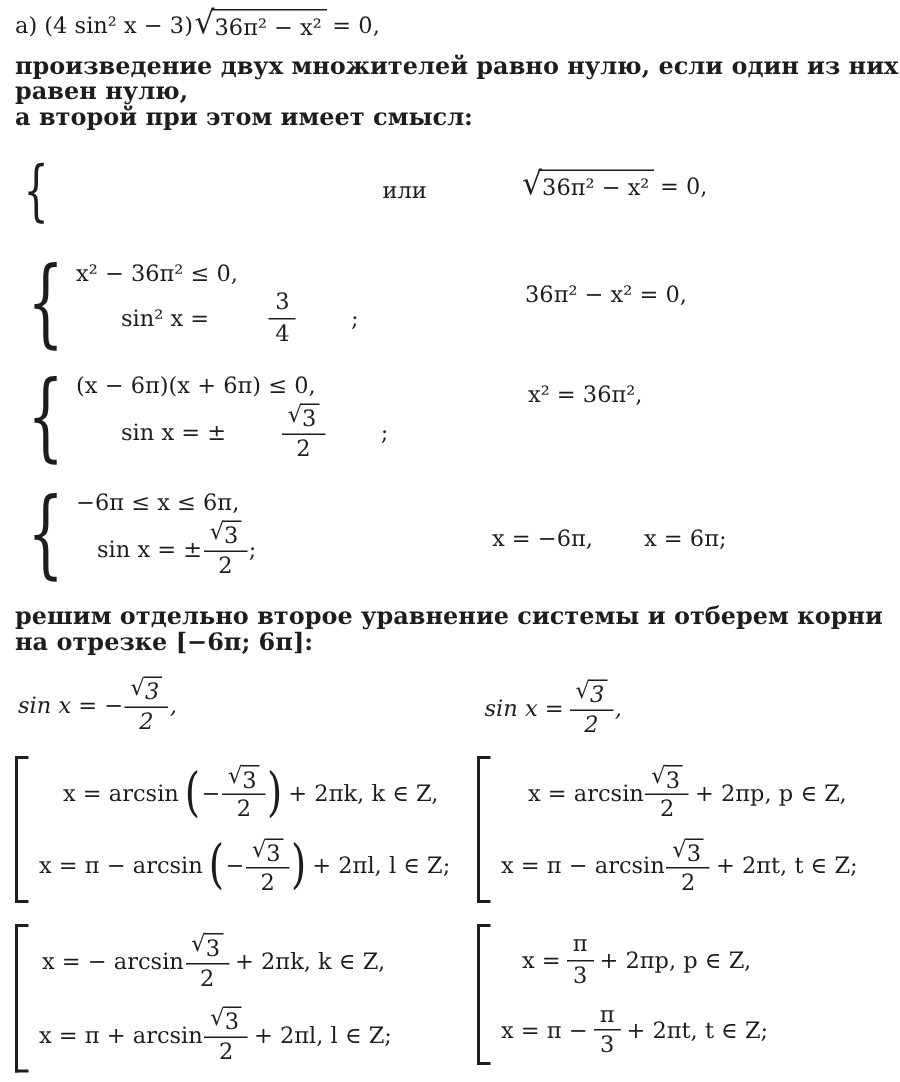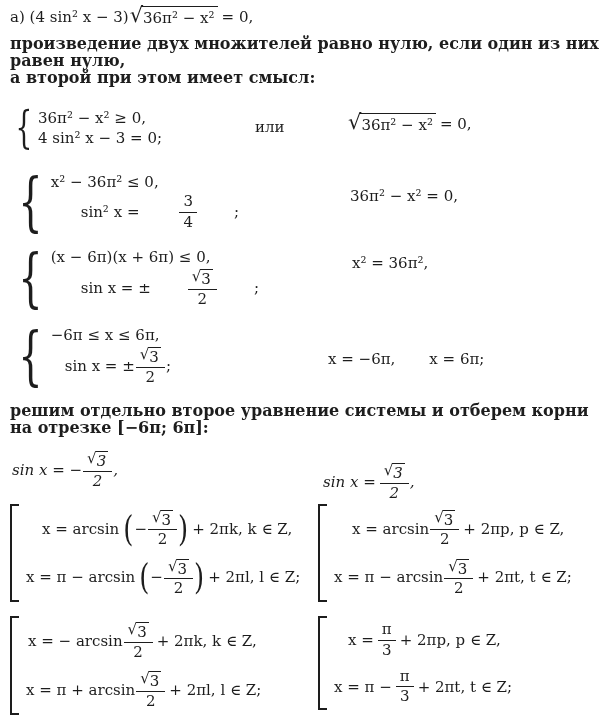--- a/index.html
+++ b/index.html
@@ -83,28 +83,20 @@
   </div>
 
   <div class="row r-para para">
     <div>произведение двух множителей равно нулю, если один из них равен нулю,</div>
     <div>а второй при этом имеет смысл:</div>
   </div>
 
   <div class="row r-sys1 m">
     <div class="cases">
       <span class="brace bsm">{</span>
-      <div class="clines">
-        <div class="mline">
-            <span>36π² − x² ≥ 0,</span>
-          </div>
-        <div class="mline">
-            <span>4 sin² x − 3 = 0;</span>
-          </div>
-      </div>
     </div>
     <span class="abs" style="left:245px;top:12px;">или</span>
     <div class="abs mline" style="left:338px;top:7px;">
       <span class="sqrt">
           <span class="rsign">√</span>
           <span class="rbody">36π² − x²</span>
         </span>
       <span>= 0,</span>
     </div>
   </div>
@@ -191,21 +183,21 @@
       <span>sin x = −</span>
       <span class="frac tight">
           <span class="num"><span class="sq3">
               <span class="s3sign">√</span>
               <span class="s3body">3</span>
             </span></span>
           <span class="den">2</span>
         </span>
       <span class="tight">,</span>
     </div>
-    <div class="abs mline" style="left:313px;top:12px;">
+    <div class="abs mline" style="left:313px;top:2px;">
       <span>sin x =</span>
       <span class="frac">
           <span class="num"><span class="sq3">
               <span class="s3sign">√</span>
               <span class="s3body">3</span>
             </span></span>
           <span class="den">2</span>
         </span>
       <span class="tight">,</span>
     </div>

